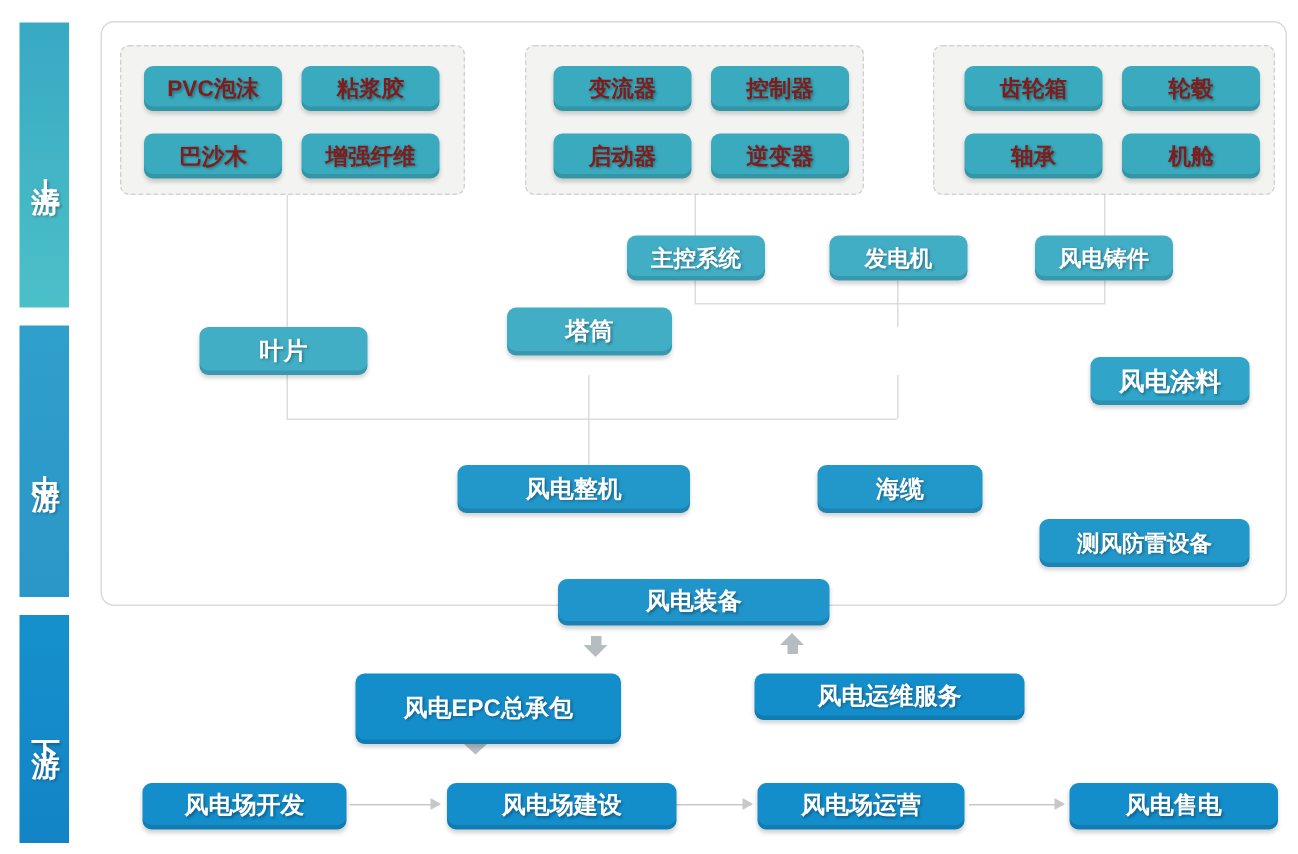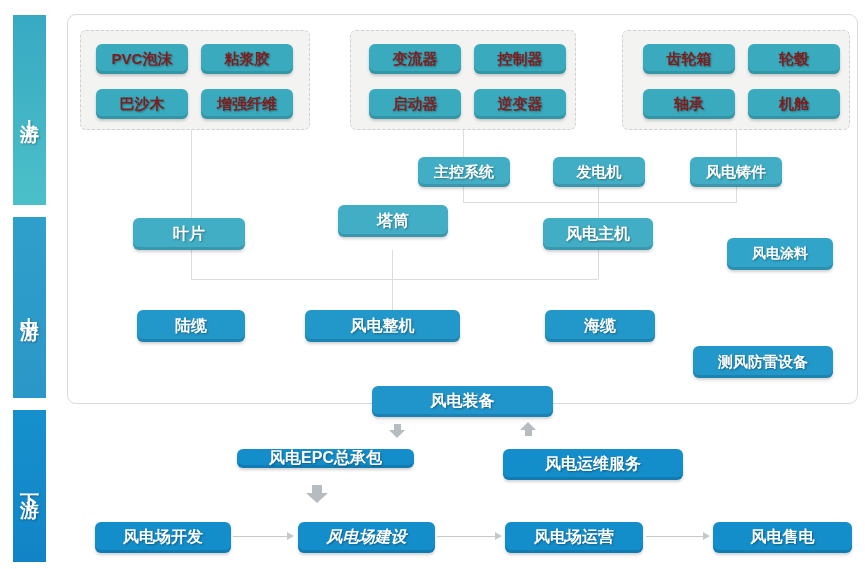--- a/index.html
+++ b/index.html
@@ -95,48 +95,46 @@
     <div class="chip">轴承</div>
     <div class="chip">机舱</div>
   </div>
 
   <div class="node teal" style="left:418px;top:157px;width:92px;height:30px;font-size:15px;">主控系统</div>
   <div class="node teal" style="left:690px;top:157px;width:92px;height:30px;font-size:15px;">风电铸件</div>
   <div class="node teal" style="left:553px;top:157px;width:92px;height:30px;font-size:15px;">发电机</div>
 
   <div class="node teal" style="left:133px;top:218px;width:112px;height:32px;">叶片</div>
   <div class="node teal" style="left:338px;top:205px;width:110px;height:32px;">塔筒</div>
-  <div class="node teal" style="left:543px;top:218px;width:110px;height:32px;">风电主机</div>
-  <div class="node coat" style="left:727px;top:238px;width:106px;height:32px;font-size:14px;">风电涂料</div>
+  <div class="node coat" style="left:727px;top:238px;width:106px;height:32px;font-size:17px;">风电涂料</div>
 
-  <div class="node blue" style="left:137px;top:310px;width:108px;height:32px;">陆缆</div>
   <div class="node blue" style="left:305px;top:310px;width:155px;height:32px;">风电整机</div>
   <div class="node blue" style="left:545px;top:310px;width:110px;height:32px;">海缆</div>
   <div class="node blue" style="left:693px;top:310px;width:140px;height:32px;font-size:15px;margin-top:36px;">测风防雷设备</div>
 
   <div class="node equip" style="left:372px;top:386px;width:181px;height:31px;">风电装备</div>
 
   <div class="blk" style="left:389px;top:424px;">
     <div class="shaft" style="width:7px;height:6px;"></div>
       <div class="head-down"></div>
   </div>
   <div class="blk" style="left:520px;top:422px;">
     <div class="head-up"></div>
       <div class="shaft" style="width:7px;height:6px;"></div>
   </div>
   <div class="blk blk-big" style="left:306px;top:485px;">
     <div class="shaft" style="width:10px;height:8px;"></div>
       <div class="head-down"></div>
   </div>
 
-  <div class="node dstream" style="left:237px;top:449px;width:177px;height:19px;">风电EPC总承包</div>
+  <div class="node dstream" style="left:237px;top:449px;width:177px;height:47px;">风电EPC总承包</div>
   <div class="node dstream" style="left:95px;top:522px;width:136px;height:31px;">风电场开发</div>
 
   <div class="node dstream" style="left:503px;top:449px;width:180px;height:31px;">风电运维服务</div>
-  <div class="node dstream" style="left:298px;top:522px;width:137px;height:31px;font-style:italic;">风电场建设</div>
+  <div class="node dstream" style="left:298px;top:522px;width:153px;height:31px;">风电场建设</div>
   <div class="node dstream" style="left:505px;top:522px;width:138px;height:31px;">风电场运营</div>
   <div class="node dstream" style="left:713px;top:522px;width:139px;height:31px;">风电售电</div>
 
   <div class="flow" style="left:233px;width:60px;"></div>
   <div class="flow" style="left:437px;width:64px;"></div>
   <div class="flow" style="left:646px;width:63px;"></div>
 
 </div>
 
 </body></html>

